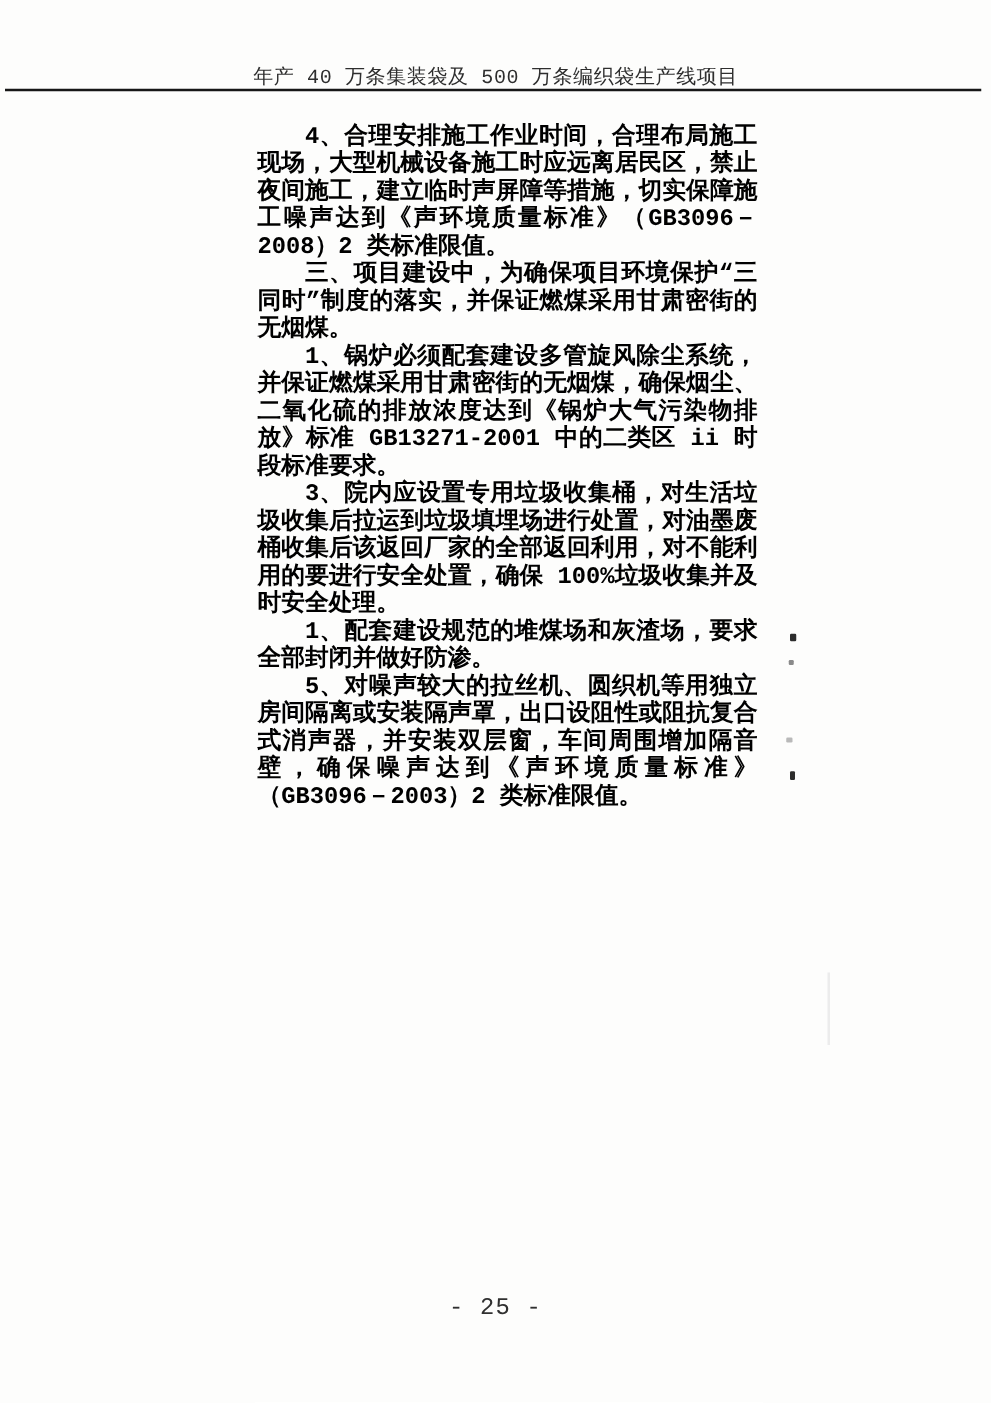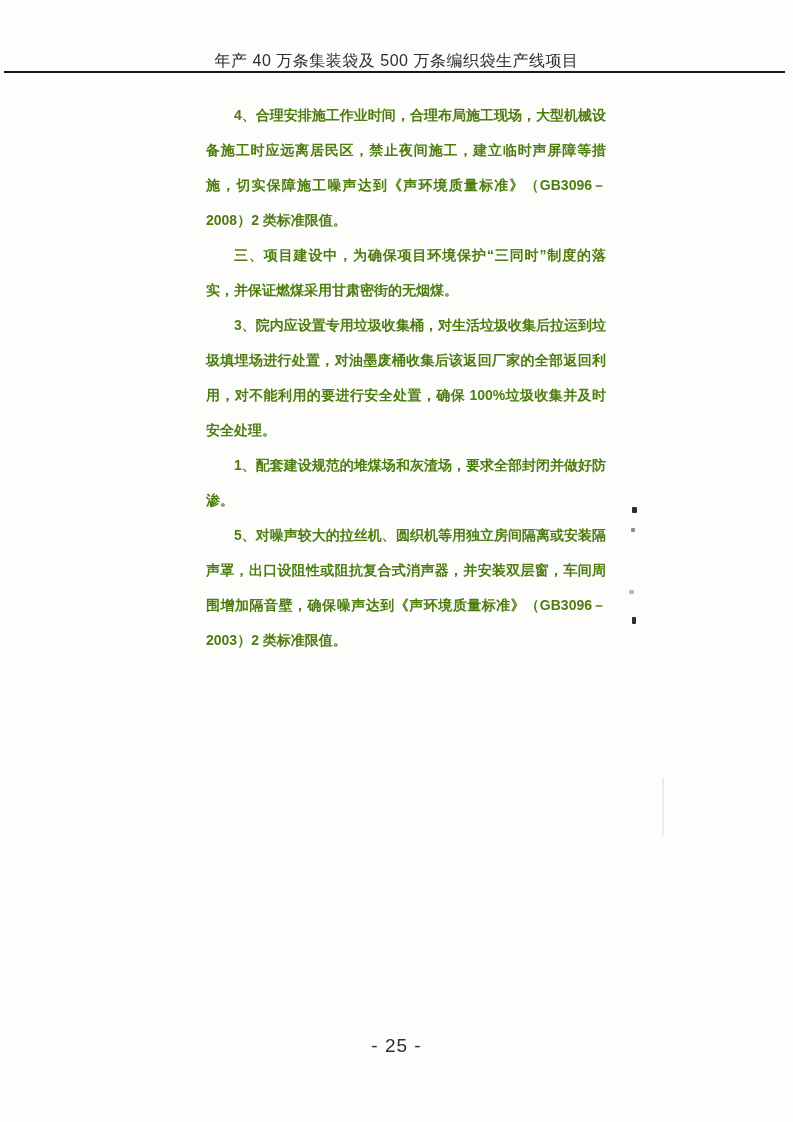--- a/index.html
+++ b/index.html
@@ -6,21 +6,21 @@
     margin: 0;
     padding: 0;
     background: #ffffff;
   }
   .page {
     position: relative;
     width: 793px;
     height: 1122px;
     background: #fdfdfc;
     overflow: hidden;
-    font-family: Liberation Sans, sans-serif;
+    font-family: Liberation Mono, monospace;
     color: #262626;
   }
   .header-title {
     position: absolute;
     top: 51px;
     left: 0;
     width: 100%;
     text-align: center;
     font-size: 16px;
     letter-spacing: 0.5px;
@@ -33,25 +33,25 @@
     left: 4px;
     width: 781px;
     height: 2px;
     background: #171717;
   }
   .body-text {
     position: absolute;
     top: 98px;
     left: 206px;
     width: 400px;
-    font-size: 14px;
-    line-height: 35px;
+    font-size: 19px;
+    line-height: 22px;
     text-align: justify;
     font-weight: 600;
-    color: #4d7c0f;
+    color: #000000;
   }
   .body-text p {
     margin: 0;
     text-indent: 2em;
   }
   .footer-pageno {
     position: absolute;
     top: 1035px;
     left: 0;
     width: 100%;
@@ -82,20 +82,21 @@
 
 <div class="page">
 
   <div class="header-title">年产 40 万条集装袋及 500 万条编织袋生产线项目</div>
 
   <div class="header-rule"></div>
 
   <div class="body-text">
     <p>4、合理安排施工作业时间，合理布局施工现场，大型机械设备施工时应远离居民区，禁止夜间施工，建立临时声屏障等措施，切实保障施工噪声达到《声环境质量标准》（GB3096－2008）2 类标准限值。</p>
     <p>三、项目建设中，为确保项目环境保护“三同时”制度的落实，并保证燃煤采用甘肃密街的无烟煤。</p>
+    <p>1、锅炉必须配套建设多管旋风除尘系统，并保证燃煤采用甘肃密街的无烟煤，确保烟尘、二氧化硫的排放浓度达到《锅炉大气污染物排放》标准 GB13271-2001 中的二类区 ii 时段标准要求。</p>
     <p>3、院内应设置专用垃圾收集桶，对生活垃圾收集后拉运到垃圾填埋场进行处置，对油墨废桶收集后该返回厂家的全部返回利用，对不能利用的要进行安全处置，确保 100%垃圾收集并及时安全处理。</p>
     <p>1、配套建设规范的堆煤场和灰渣场，要求全部封闭并做好防渗。</p>
     <p>5、对噪声较大的拉丝机、圆织机等用独立房间隔离或安装隔声罩，出口设阻性或阻抗复合式消声器，并安装双层窗，车间周围增加隔音壁，确保噪声达到《声环境质量标准》（GB3096－2003）2 类标准限值。</p>
   </div>
 
   <span class="speck speck-1"></span>
   <span class="speck speck-2"></span>
   <span class="speck speck-3"></span>
   <span class="speck speck-4"></span>
   <span class="scan-streak"></span>

